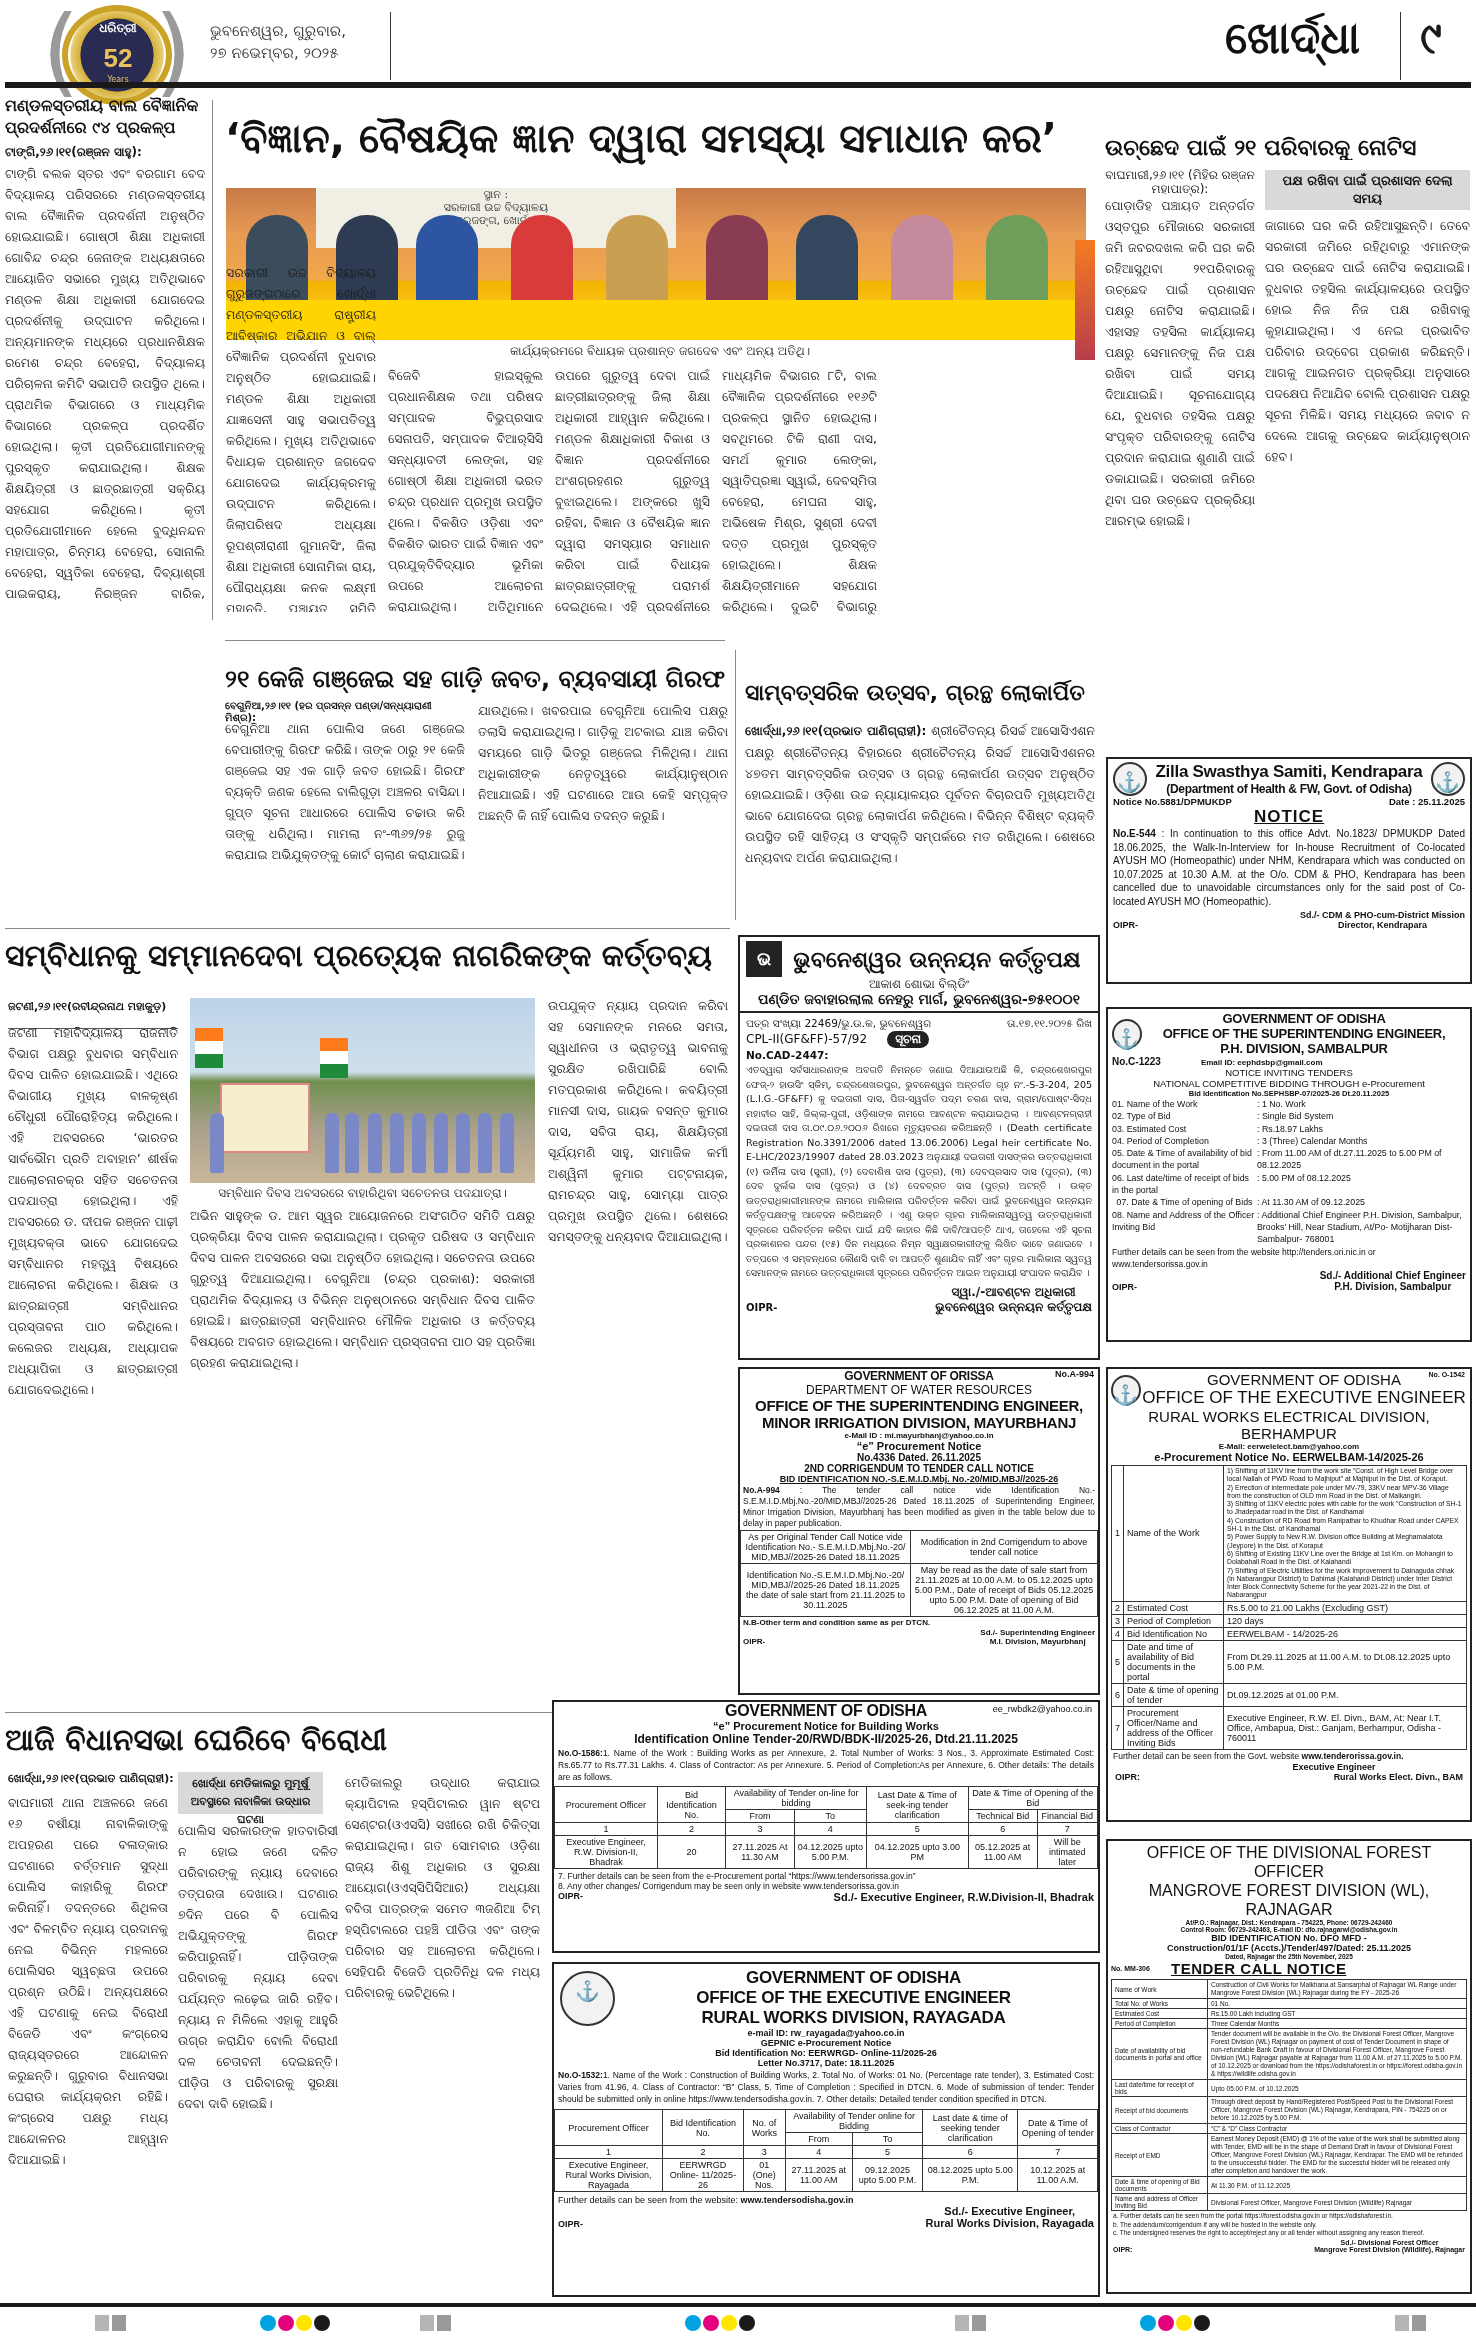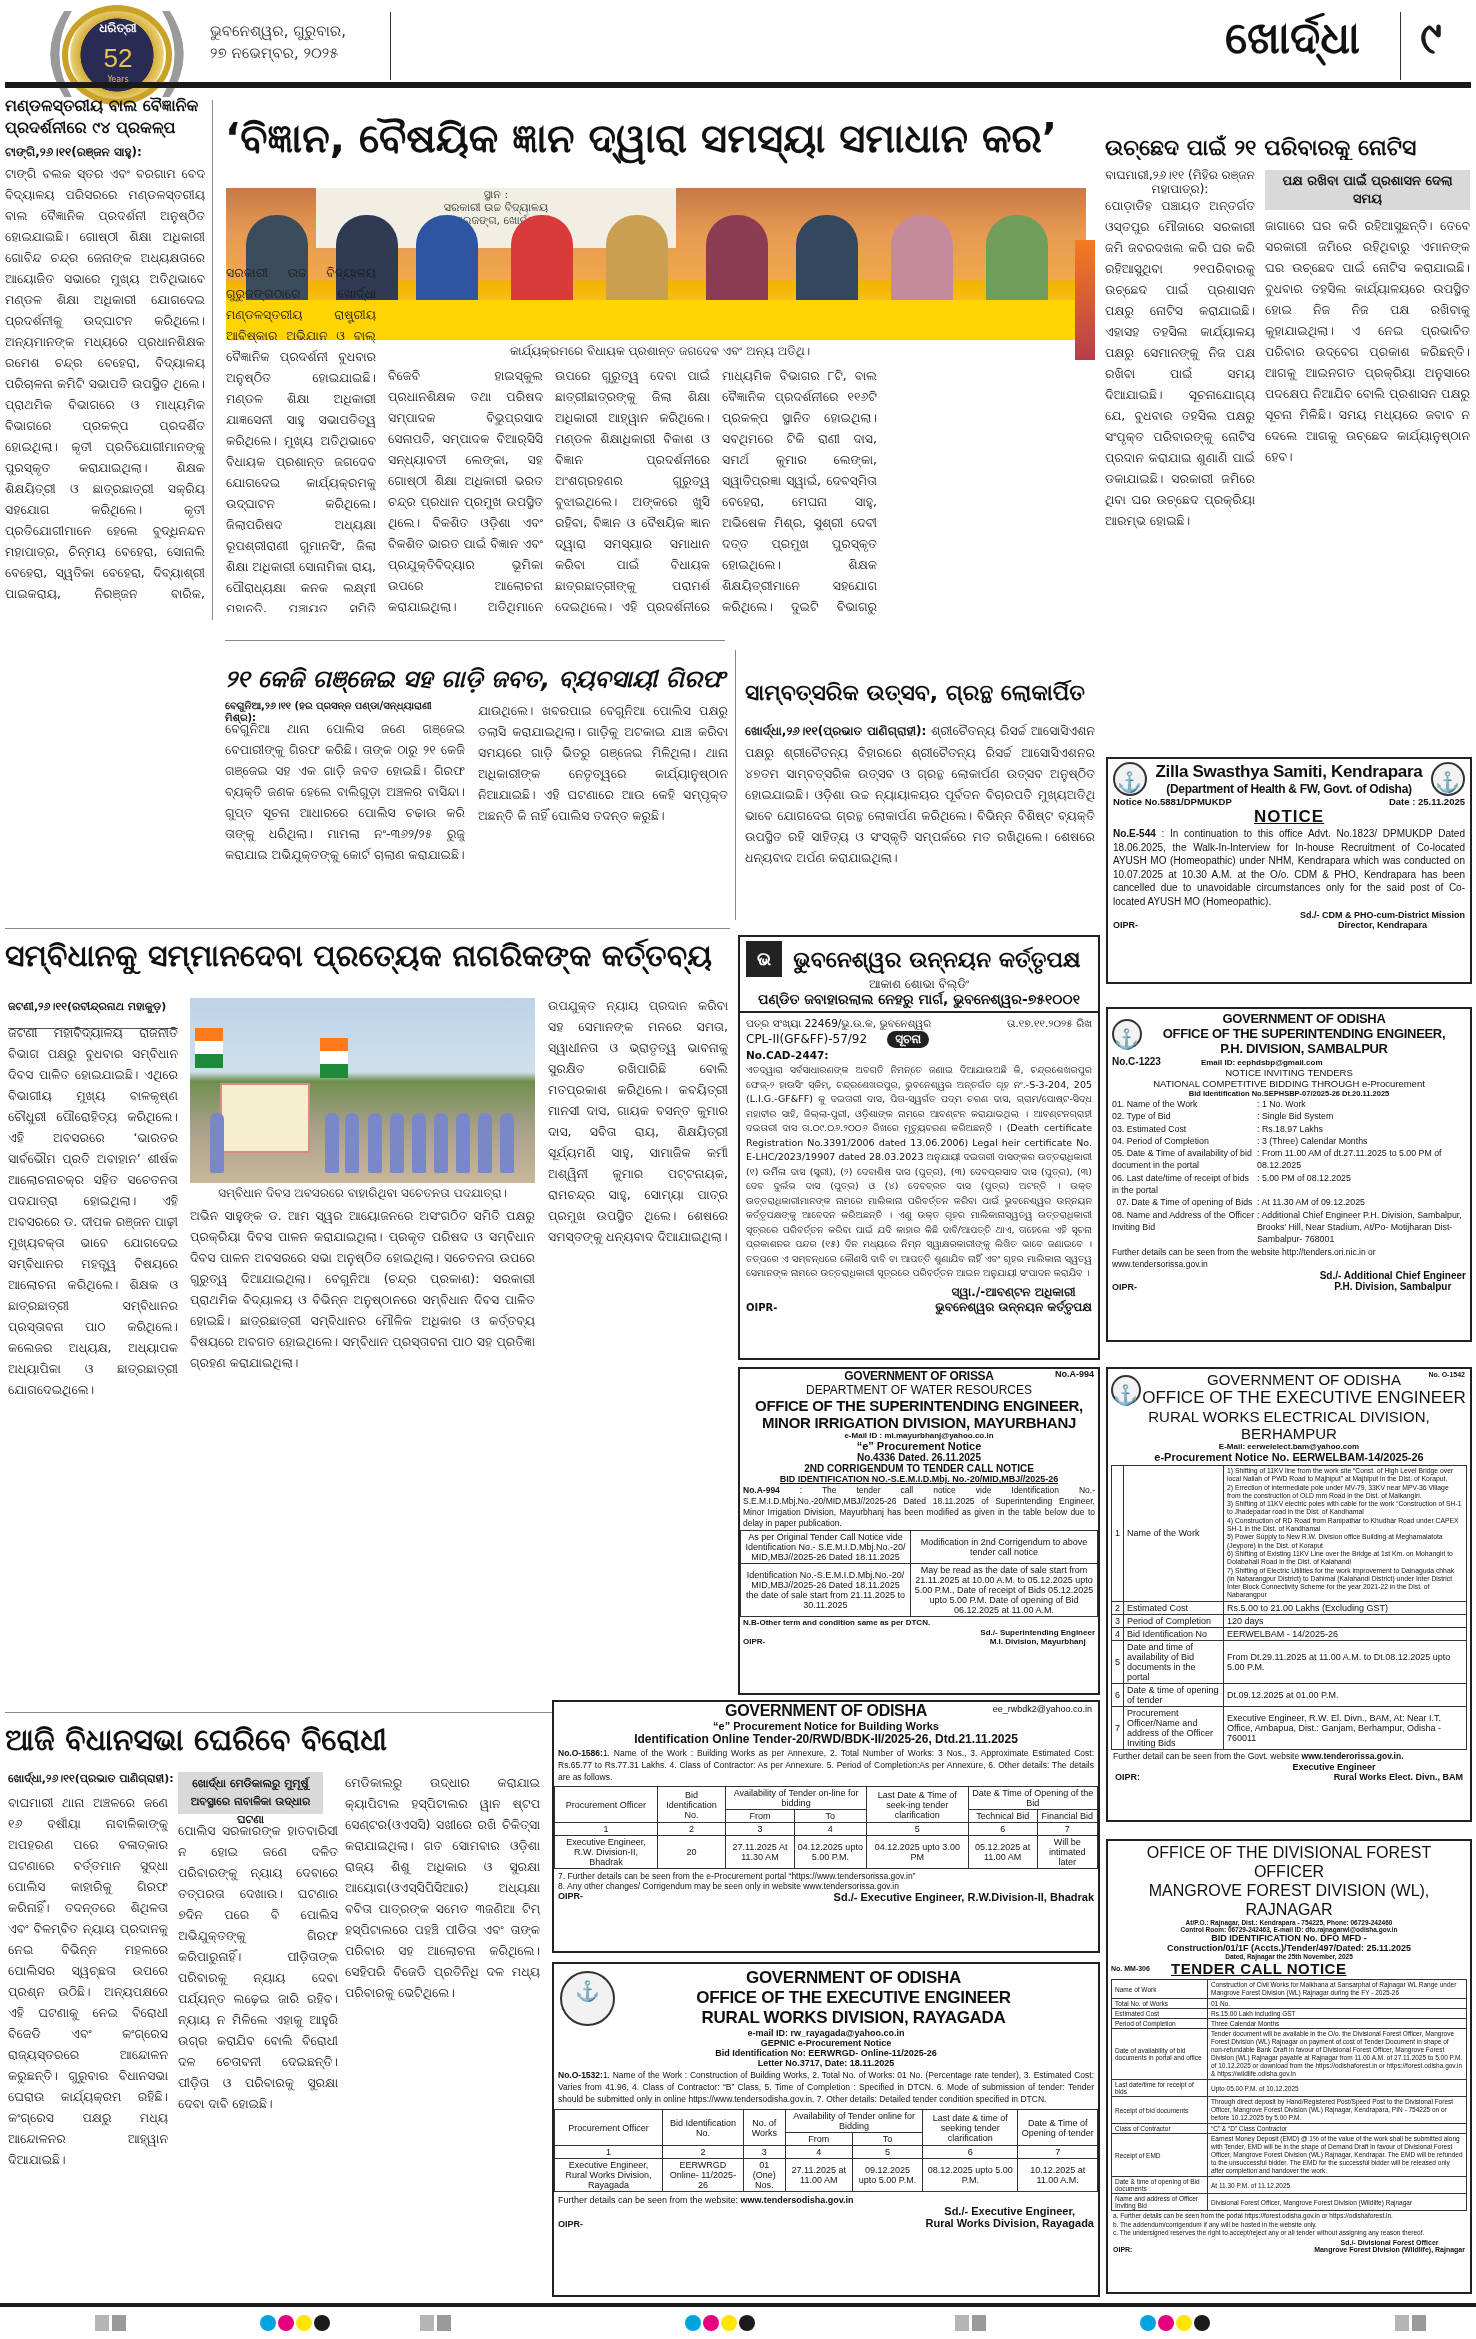--- a/index.html
+++ b/index.html
@@ -9,21 +9,21 @@
   .abs { position: absolute; }
 
   
   #masthead { left: 0; top: 0; width: 1476px; height: 90px; }
   #logo { left: 42px; top: 5px; width: 150px; height: 100px; }
   #logo .ring { position:absolute; left:20px; top:0; width:110px; height:100px; border-radius:50%;
       border: 6px solid #c9a227; background: radial-gradient(circle, #2a2b52 55%, #d4af37 56%, #e9cf7a 70%, #fff 72%); }
   #logo .paren-l, #logo .paren-r { position:absolute; top:-2px; font-size: 96px; color:#9a9a9a; font-family:"DejaVu Sans",sans-serif; line-height:1; }
   #logo .paren-l { left:0; } #logo .paren-r { right:0; }
   #logo .brand { position:absolute; left:48px; top:16px; width:56px; text-align:center; color:#fff; font-size:12px; font-weight:bold; }
-  #logo .years-num { position:absolute; left:50px; top:38px; width:52px; text-align:center; color:#e8c15a; font-size:26px; font-weight:normal; font-family:"Liberation Sans",sans-serif; }
+  #logo .years-num { position:absolute; left:50px; top:38px; width:52px; text-align:center; color:#e8c15a; font-size:26px; font-weight:bold; font-family:"Liberation Sans",sans-serif; }
   #logo .years-lbl { position:absolute; left:50px; top:70px; width:52px; text-align:center; color:#e8c15a; font-size:8px; }
   #dateline { left: 210px; top: 20px; font-size: 15px; line-height: 22px; color:#333; }
   #dateline-divider { left: 390px; top: 12px; width: 1px; height: 68px; background:#333; }
   #section-title { left: 1225px; top: 12px; font-size: 44px; font-weight: bold; color:#111; }
   #section-divider { left: 1400px; top: 12px; width:1px; height: 68px; background:#333; }
   #page-number { left: 1420px; top: 12px; font-size: 44px; font-weight: bold; }
   #masthead-rule { left: 5px; top: 82px; width: 1466px; height: 6px; background: #1a1a1a; }
 
   
   .hl { font-weight: bold; color: #111; white-space: nowrap; overflow: hidden; }
@@ -124,21 +124,21 @@
 <div class="abs col-text" style="left:722px;top:365px;width:155px;height:250px;">ମାଧ୍ୟମିକ ବିଭାଗର ୮ଟି, ବାଲ ବୈଜ୍ଞାନିକ ପ୍ରଦର୍ଶନୀରେ ୧୧୬ଟି ପ୍ରକଳ୍ପ ସ୍ଥାନିତ ହୋଇଥିଲା। ସବଥିମରେ ଟିକି ରାଣୀ ଦାସ, ସମର୍ଥ କୁମାର ଲେଙ୍କା, ସ୍ୱାତିପ୍ରଜ୍ଞା ସ୍ୱାଇଁ, ଦେବସ୍ମିତା ବେହେରା, ମେଘନା ସାହୁ, ଅଭିଷେକ ମିଶ୍ର, ସୁଶ୍ରୀ ଦେବୀ ଦତ୍ତ ପ୍ରମୁଖ ପୁରସ୍କୃତ ହୋଇଥିଲେ। ଶିକ୍ଷକ ଶିକ୍ଷୟିତ୍ରୀମାନେ ସହଯୋଗ କରିଥିଲେ। ଦୁଇଟି ବିଭାଗରୁ ପ୍ରଥମ, ଦ୍ୱିତୀୟ ଓ ତୃତୀୟ ସ୍ଥାନ ଅଧିକାର କରିଥିବା ପ୍ରତିଯୋଗୀଙ୍କୁ ଜିଲାସ୍ତରୀୟ ପ୍ରଦର୍ଶନୀ ପାଇଁ ମନୋନୀତ କରାଯାଇଛି। ଅନ୍ତର୍ଗତ ପ୍ରାଥମିକ ବିଭାଗରେ ୨୫ ଓ ଉଚ୍ଚ ପ୍ରାଥମିକରେ ସହଯୋଗ ରଖିଥିଲେ।</div>
 
 <div class="abs" id="photo3"></div>
 <div class="abs hl" style="left:1105px;top:135px;width:370px;font-size:22px;">ଉଚ୍ଛେଦ ପାଇଁ ୨୧ ପରିବାରକୁ ନୋଟିସ</div>
 <div class="abs byline" style="left:1105px;top:168px;width:150px;text-align:center;font-weight:normal;">ବାଘମାରୀ,୨୬।୧୧ (ମିହିର ରଞ୍ଜନ ମହାପାତ୍ର):</div>
 <div class="abs sub-box" style="left:1265px;top:170px;width:205px;height:40px;font-size:13px;line-height:18px;padding:2px 4px;">ପକ୍ଷ ରଖିବା ପାଇଁ ପ୍ରଶାସନ ଦେଲା ସମୟ</div>
 <div class="abs col-text" style="left:1105px;top:195px;width:150px;height:535px;">ପୋଡ଼ାଡିହ ପଞ୍ଚାୟତ ଅନ୍ତର୍ଗତ ଓସ୍ତପୁର ମୌଜାରେ ସରକାରୀ ଜମି ଜବରଦଖଲ କରି ଘର କରି ରହିଆସୁଥିବା ୨୧ପରିବାରକୁ ଉଚ୍ଛେଦ ପାଇଁ ପ୍ରଶାସନ ପକ୍ଷରୁ ନୋଟିସ କରାଯାଇଛି। ଏହାସହ ତହସିଲ କାର୍ଯ୍ୟାଳୟ ପକ୍ଷରୁ ସେମାନଙ୍କୁ ନିଜ ପକ୍ଷ ରଖିବା ପାଇଁ ସମୟ ଦିଆଯାଇଛି। ସୂଚନାଯୋଗ୍ୟ ଯେ, ବୁଧବାର ତହସିଲ ପକ୍ଷରୁ ସଂପୃକ୍ତ ପରିବାରଙ୍କୁ ନୋଟିସ ପ୍ରଦାନ କରାଯାଇ ଶୁଣାଣି ପାଇଁ ଡକାଯାଇଛି। ସରକାରୀ ଜମିରେ ଥିବା ଘର ଉଚ୍ଛେଦ ପ୍ରକ୍ରିୟା ଆରମ୍ଭ ହୋଇଛି।</div>
 <div class="abs col-text" style="left:1265px;top:215px;width:205px;height:515px;">ଜାଗାରେ ଘର କରି ରହିଆସୁଛନ୍ତି। ତେବେ ସରକାରୀ ଜମିରେ ରହିଥିବାରୁ ଏମାନଙ୍କ ଘର ଉଚ୍ଛେଦ ପାଇଁ ନୋଟିସ କରାଯାଇଛି। ବୁଧବାର ତହସିଲ କାର୍ଯ୍ୟାଳୟରେ ଉପସ୍ଥିତ ହୋଇ ନିଜ ନିଜ ପକ୍ଷ ରଖିବାକୁ କୁହାଯାଇଥିଲା। ଏ ନେଇ ପ୍ରଭାବିତ ପରିବାର ଉଦ୍‌ବେଗ ପ୍ରକାଶ କରିଛନ୍ତି। ଆଗକୁ ଆଇନଗତ ପ୍ରକ୍ରିୟା ଅନୁସାରେ ପଦକ୍ଷେପ ନିଆଯିବ ବୋଲି ପ୍ରଶାସନ ପକ୍ଷରୁ ସୂଚନା ମିଳିଛି। ସମୟ ମଧ୍ୟରେ ଜବାବ ନ ଦେଲେ ଆଗକୁ ଉଚ୍ଛେଦ କାର୍ଯ୍ୟାନୁଷ୍ଠାନ ହେବ।</div>
 
 <div class="abs rule-h" style="left:225px;top:640px;width:500px;"></div>
-<div class="abs hl" style="left:225px;top:665px;width:505px;font-size:24px;font-style:italic;">୨୧ କେଜି ଗଞ୍ଜେଇ ସହ ଗାଡ଼ି ଜବତ, ବ୍ୟବସାୟୀ ଗିରଫ</div>
+<div class="abs hl" style="left:225px;top:665px;width:505px;font-size:24px;">୨୧ କେଜି ଗଞ୍ଜେଇ ସହ ଗାଡ଼ି ଜବତ, ବ୍ୟବସାୟୀ ଗିରଫ</div>
 <div class="abs byline" style="left:225px;top:700px;width:220px;font-size:10px;">ବେଗୁନିଆ,୨୬।୧୧ (ହର ପ୍ରସନ୍ନ ପଣ୍ଡା/ସନ୍ଧ୍ୟାରାଣୀ ମିଶ୍ର):</div>
 <div class="abs col-text" style="left:225px;top:718px;width:240px;height:195px;">ବେଗୁନିଆ ଥାନା ପୋଲିସ ଜଣେ ଗଞ୍ଜେଇ ବେପାରୀଙ୍କୁ ଗିରଫ କରିଛି। ତାଙ୍କ ଠାରୁ ୨୧ କେଜି ଗଞ୍ଜେଇ ସହ ଏକ ଗାଡ଼ି ଜବତ ହୋଇଛି। ଗିରଫ ବ୍ୟକ୍ତି ଜଣକ ହେଲେ ବାଲିଗୁଡ଼ା ଅଞ୍ଚଳର ବାସିନ୍ଦା। ଗୁପ୍ତ ସୂଚନା ଆଧାରରେ ପୋଲିସ ଚଢାଉ କରି ତାଙ୍କୁ ଧରିଥିଲା। ମାମଲା ନଂ-୩୬୨/୨୫ ରୁଜୁ କରାଯାଇ ଅଭିଯୁକ୍ତଙ୍କୁ କୋର୍ଟ ଚାଲାଣ କରାଯାଇଛି।</div>
 <div class="abs col-text" style="left:478px;top:700px;width:250px;height:213px;">ଯାଉଥିଲେ। ଖବରପାଇ ବେଗୁନିଆ ପୋଲିସ ପକ୍ଷରୁ ତଲାସି କରାଯାଇଥିଲା। ଗାଡ଼ିକୁ ଅଟକାଇ ଯାଞ୍ଚ କରିବା ସମୟରେ ଗାଡ଼ି ଭିତରୁ ଗଞ୍ଜେଇ ମିଳିଥିଲା। ଥାନା ଅଧିକାରୀଙ୍କ ନେତୃତ୍ୱରେ କାର୍ଯ୍ୟାନୁଷ୍ଠାନ ନିଆଯାଇଛି। ଏହି ଘଟଣାରେ ଆଉ କେହି ସମ୍ପୃକ୍ତ ଅଛନ୍ତି କି ନାହିଁ ପୋଲିସ ତଦନ୍ତ କରୁଛି।</div>
 
 <div class="abs rule-v" style="left:735px;top:650px;height:270px;"></div>
 <div class="abs hl" style="left:745px;top:652px;width:360px;font-size:22px;margin-top:28px;">ସାମ୍ବତ୍ସରିକ ଉତ୍ସବ, ଗ୍ରନ୍ଥ ଲୋକାର୍ପିତ</div>
 <div class="abs col-text" style="left:745px;top:720px;width:350px;height:230px;">
   <span class="byline">ଖୋର୍ଦ୍ଧା,୨୬।୧୧(ପ୍ରଭାତ ପାଣିଗ୍ରାହୀ):</span>
   <span>ଶ୍ରୀଚୈତନ୍ୟ ରିସର୍ଚ୍ଚ ଆସୋସିଏଶନ ପକ୍ଷରୁ ଶ୍ରୀଚୈତନ୍ୟ ବିହାରରେ ଶ୍ରୀଚୈତନ୍ୟ ରିସର୍ଚ୍ଚ ଆସୋସିଏଶନର ୪୭ତମ ସାମ୍ବତ୍ସରିକ ଉତ୍ସବ ଓ ଗ୍ରନ୍ଥ ଲୋକାର୍ପଣ ଉତ୍ସବ ଅନୁଷ୍ଠିତ ହୋଇଯାଇଛି। ଓଡ଼ିଶା ଉଚ୍ଚ ନ୍ୟାୟାଳୟର ପୂର୍ବତନ ବିଚାରପତି ମୁଖ୍ୟଅତିଥି ଭାବେ ଯୋଗଦେଇ ଗ୍ରନ୍ଥ ଲୋକାର୍ପଣ କରିଥିଲେ। ବିଭିନ୍ନ ବିଶିଷ୍ଟ ବ୍ୟକ୍ତି ଉପସ୍ଥିତ ରହି ସାହିତ୍ୟ ଓ ସଂସ୍କୃତି ସମ୍ପର୍କରେ ମତ ରଖିଥିଲେ। ଶେଷରେ ଧନ୍ୟବାଦ ଅର୍ପଣ କରାଯାଇଥିଲା।</span>
 </div>

